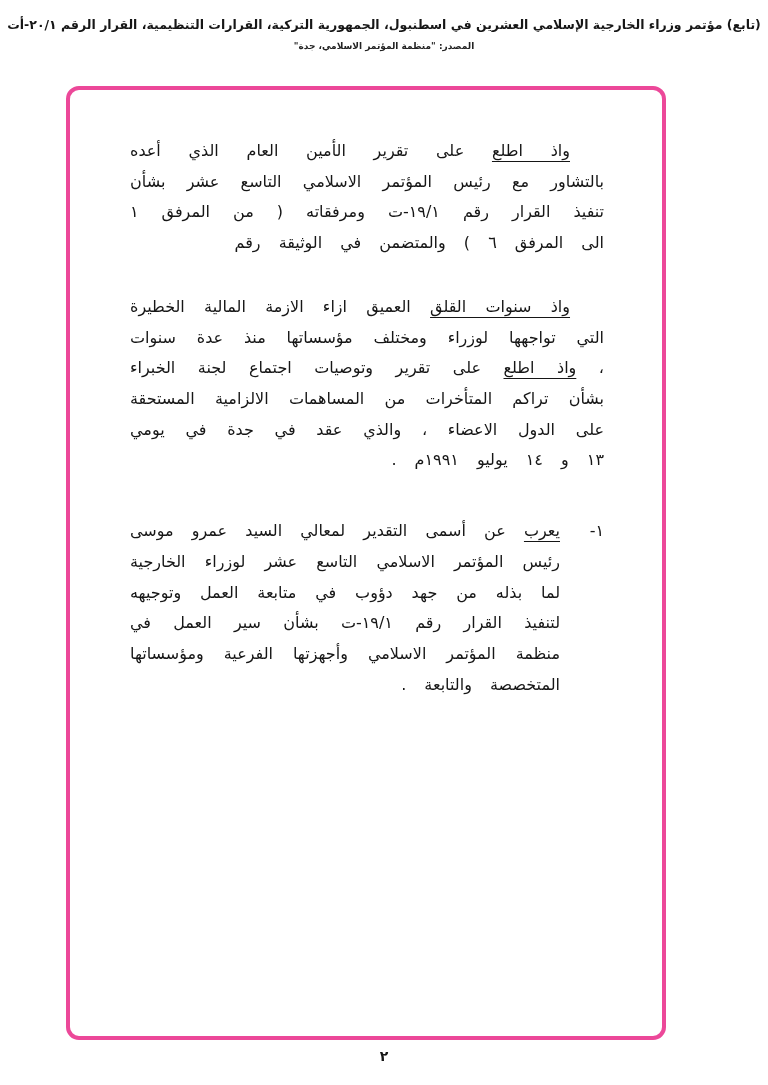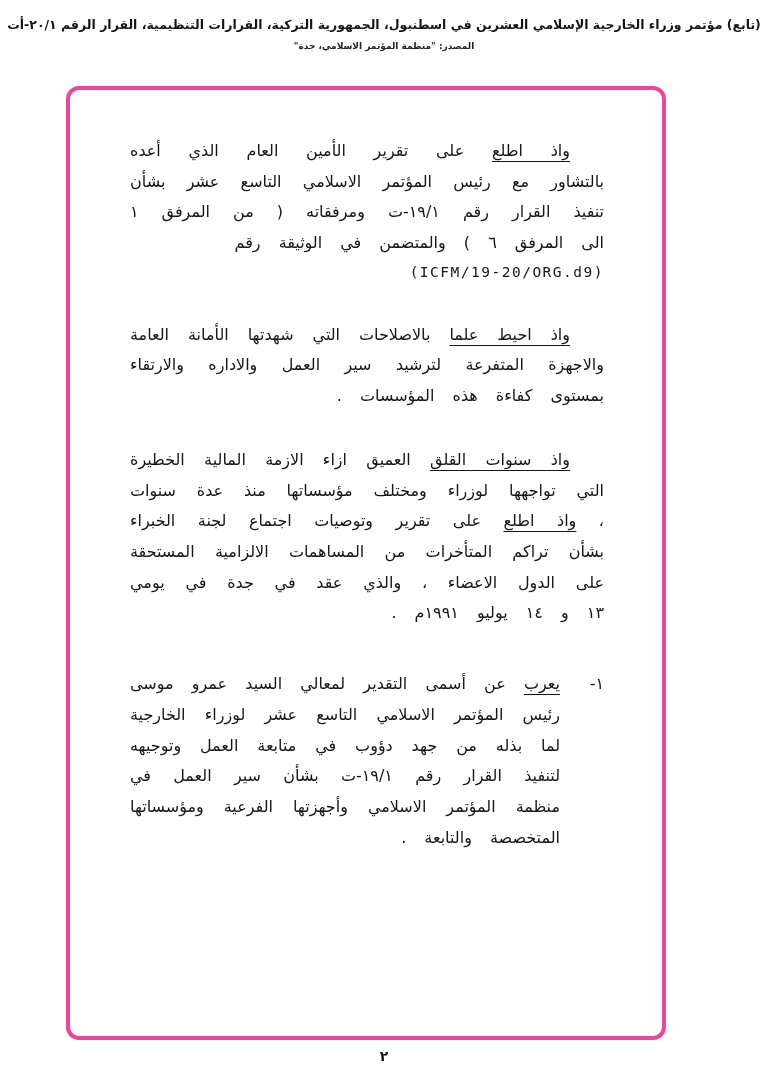--- a/index.html
+++ b/index.html
@@ -98,24 +98,23 @@
 <div class="page">
 
   <header class="doc-header">
     <h1 class="header-title">(تابع) مؤتمر وزراء الخارجية الإسلامي العشرين في اسطنبول، الجمهورية التركية، القرارات التنظيمية، القرار الرقم ٢٠/١-أت</h1>
     <div class="header-source">المصدر: "منظمة المؤتمر الاسلامي، جدة"</div>
   </header>
 
   <div class="green-frame">
     <div class="doc-content">
 
-      <p class="para"><span class="underlined">واذ اطلع</span><span> على تقرير الأمين العام الذي أعده بالتشاور مع رئيس المؤتمر الاسلامي التاسع عشر بشأن تنفيذ القرار رقم ١٩/١-ت ومرفقاته ( من المرفق ١ الى المرفق ٦ ) والمتضمن في الوثيقة رقم</span><span class="doc-code">(ICFM/19-20/ORG.d9)</span></p>
+      <p class="para"><span class="underlined">واذ اطلع</span><span> على تقرير الأمين العام الذي أعده بالتشاور مع رئيس المؤتمر الاسلامي التاسع عشر بشأن تنفيذ القرار رقم ١٩/١-ت ومرفقاته ( من المرفق ١ الى المرفق ٦ ) والمتضمن في الوثيقة رقم</span></p>
 
 
-      <p class="para"><span class="underlined">واذ احيط علما</span><span> بالاصلاحات التي شهدتها الأمانة العامة والاجهزة المتفرعة لترشيد سير العمل والاداره والارتقاء بمستوى كفاءة هذه المؤسسات .</span></p>
 
       <p class="para"><span class="underlined">واذ سنوات القلق</span><span> العميق ازاء الازمة المالية الخطيرة التي تواجهها لوزراء ومختلف مؤسساتها منذ عدة سنوات ، </span><span class="underlined">واذ اطلع</span><span> على تقرير وتوصيات اجتماع لجنة الخبراء بشأن تراكم المتأخرات من المساهمات الالزامية المستحقة على الدول الاعضاء ، والذي عقد في جدة في يومي ١٣ و ١٤ يوليو ١٩٩١م .</span></p>
 
 
       <div class="list-item">
         <span class="list-num">١-</span>
         <p class="item-text"><span class="underlined">يعرب</span><span> عن أسمى التقدير لمعالي السيد عمرو موسى رئيس المؤتمر الاسلامي التاسع عشر لوزراء الخارجية لما بذله من جهد دؤوب في متابعة العمل وتوجيهه لتنفيذ القرار رقم ١٩/١-ت بشأن سير العمل في منظمة المؤتمر الاسلامي وأجهزتها الفرعية ومؤسساتها المتخصصة والتابعة .</span></p>
       </div>
 
     </div>

